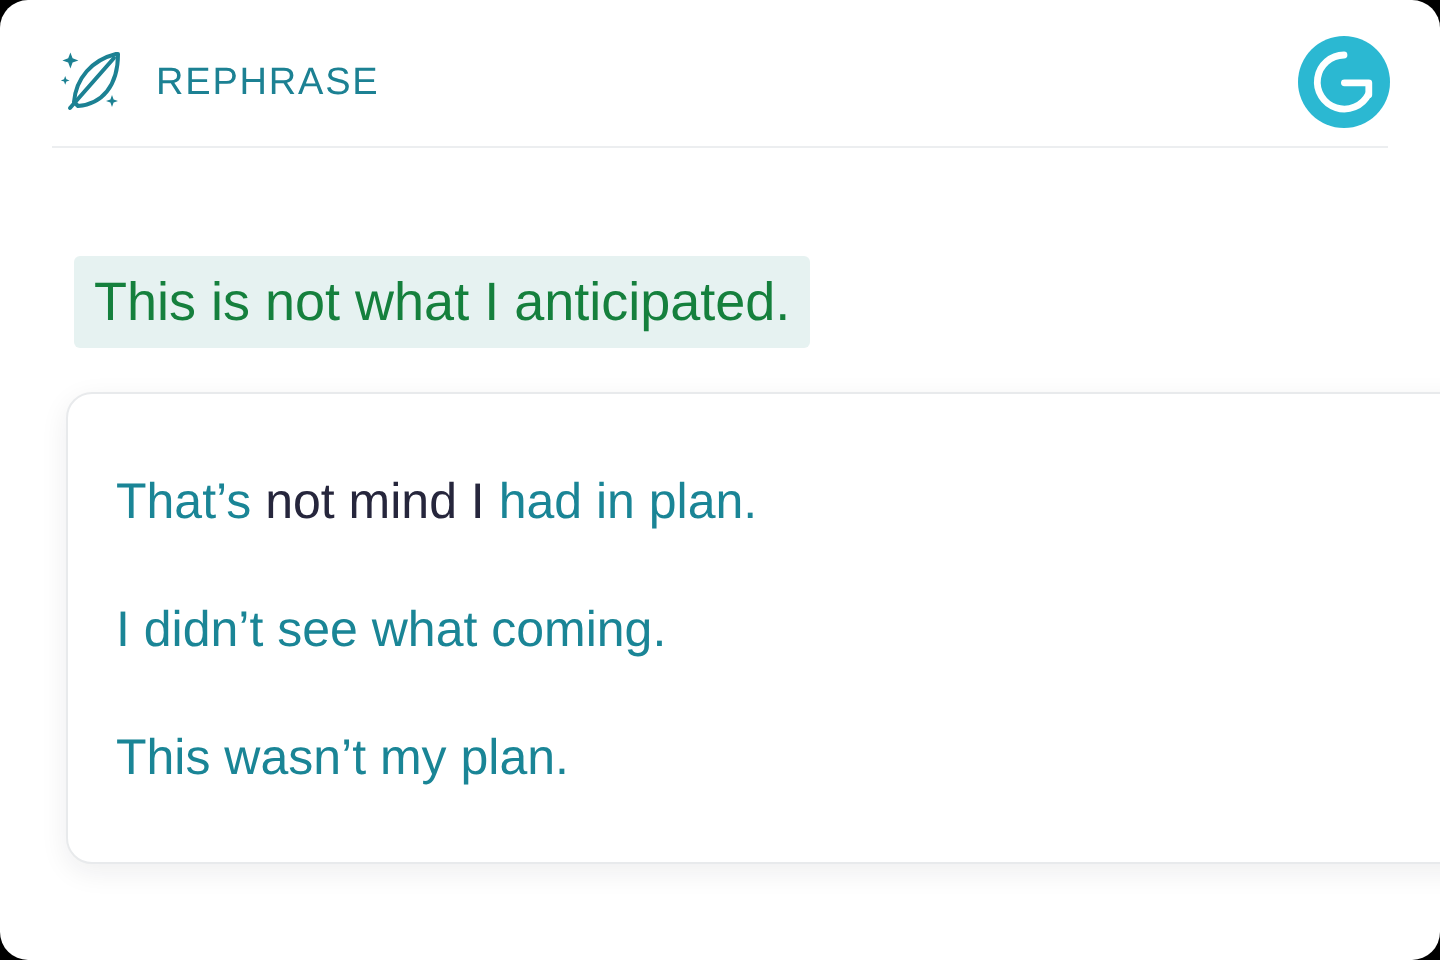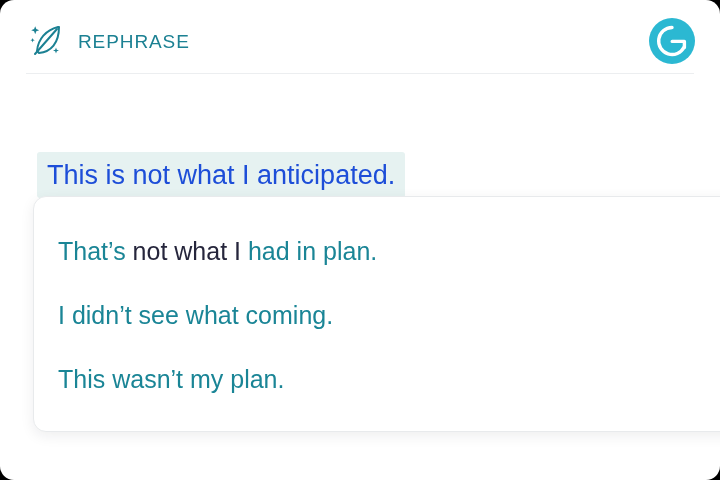--- a/index.html
+++ b/index.html
@@ -79,28 +79,27 @@
   
   .original-wrap {
     position: absolute;
     left: 37px;
     top: 128px;
   }
 
   .original-text {
     display: inline-block;
     background: #e6f2f1;
-    color: #1d4ed8;
+    color: #15803d;
     font-size: 27px;
     line-height: 46px;
     padding: 0 10px 0 10px;
     border-radius: 3px;
     white-space: nowrap;
     font-family: "Liberation Sans", sans-serif;
-    margin-top: 24px;
   }
 
   
   .suggestions-card {
     position: absolute;
     left: 33px;
     top: 196px;
     width: 717px;
     height: 236px;
     box-sizing: border-box;
@@ -162,21 +161,21 @@
 
   <div class="original-wrap">
     <span class="original-text">This is not what I anticipated.</span>
   </div>
 
   <div class="suggestions-card">
 
     <div class="suggestion-row">
       <span class="seg-accent">That’s</span>
       <span class="seg-space"> </span>
-      <span class="seg-neutral">not what I</span>
+      <span class="seg-neutral">not mind I</span>
       <span class="seg-space"> </span>
       <span class="seg-accent">had in plan.</span>
     </div>
 
     <div class="suggestion-row">
       <span class="seg-accent">I didn’t see what coming.</span>
     </div>
 
     <div class="suggestion-row">
       <span class="seg-accent">This wasn’t my plan.</span>

